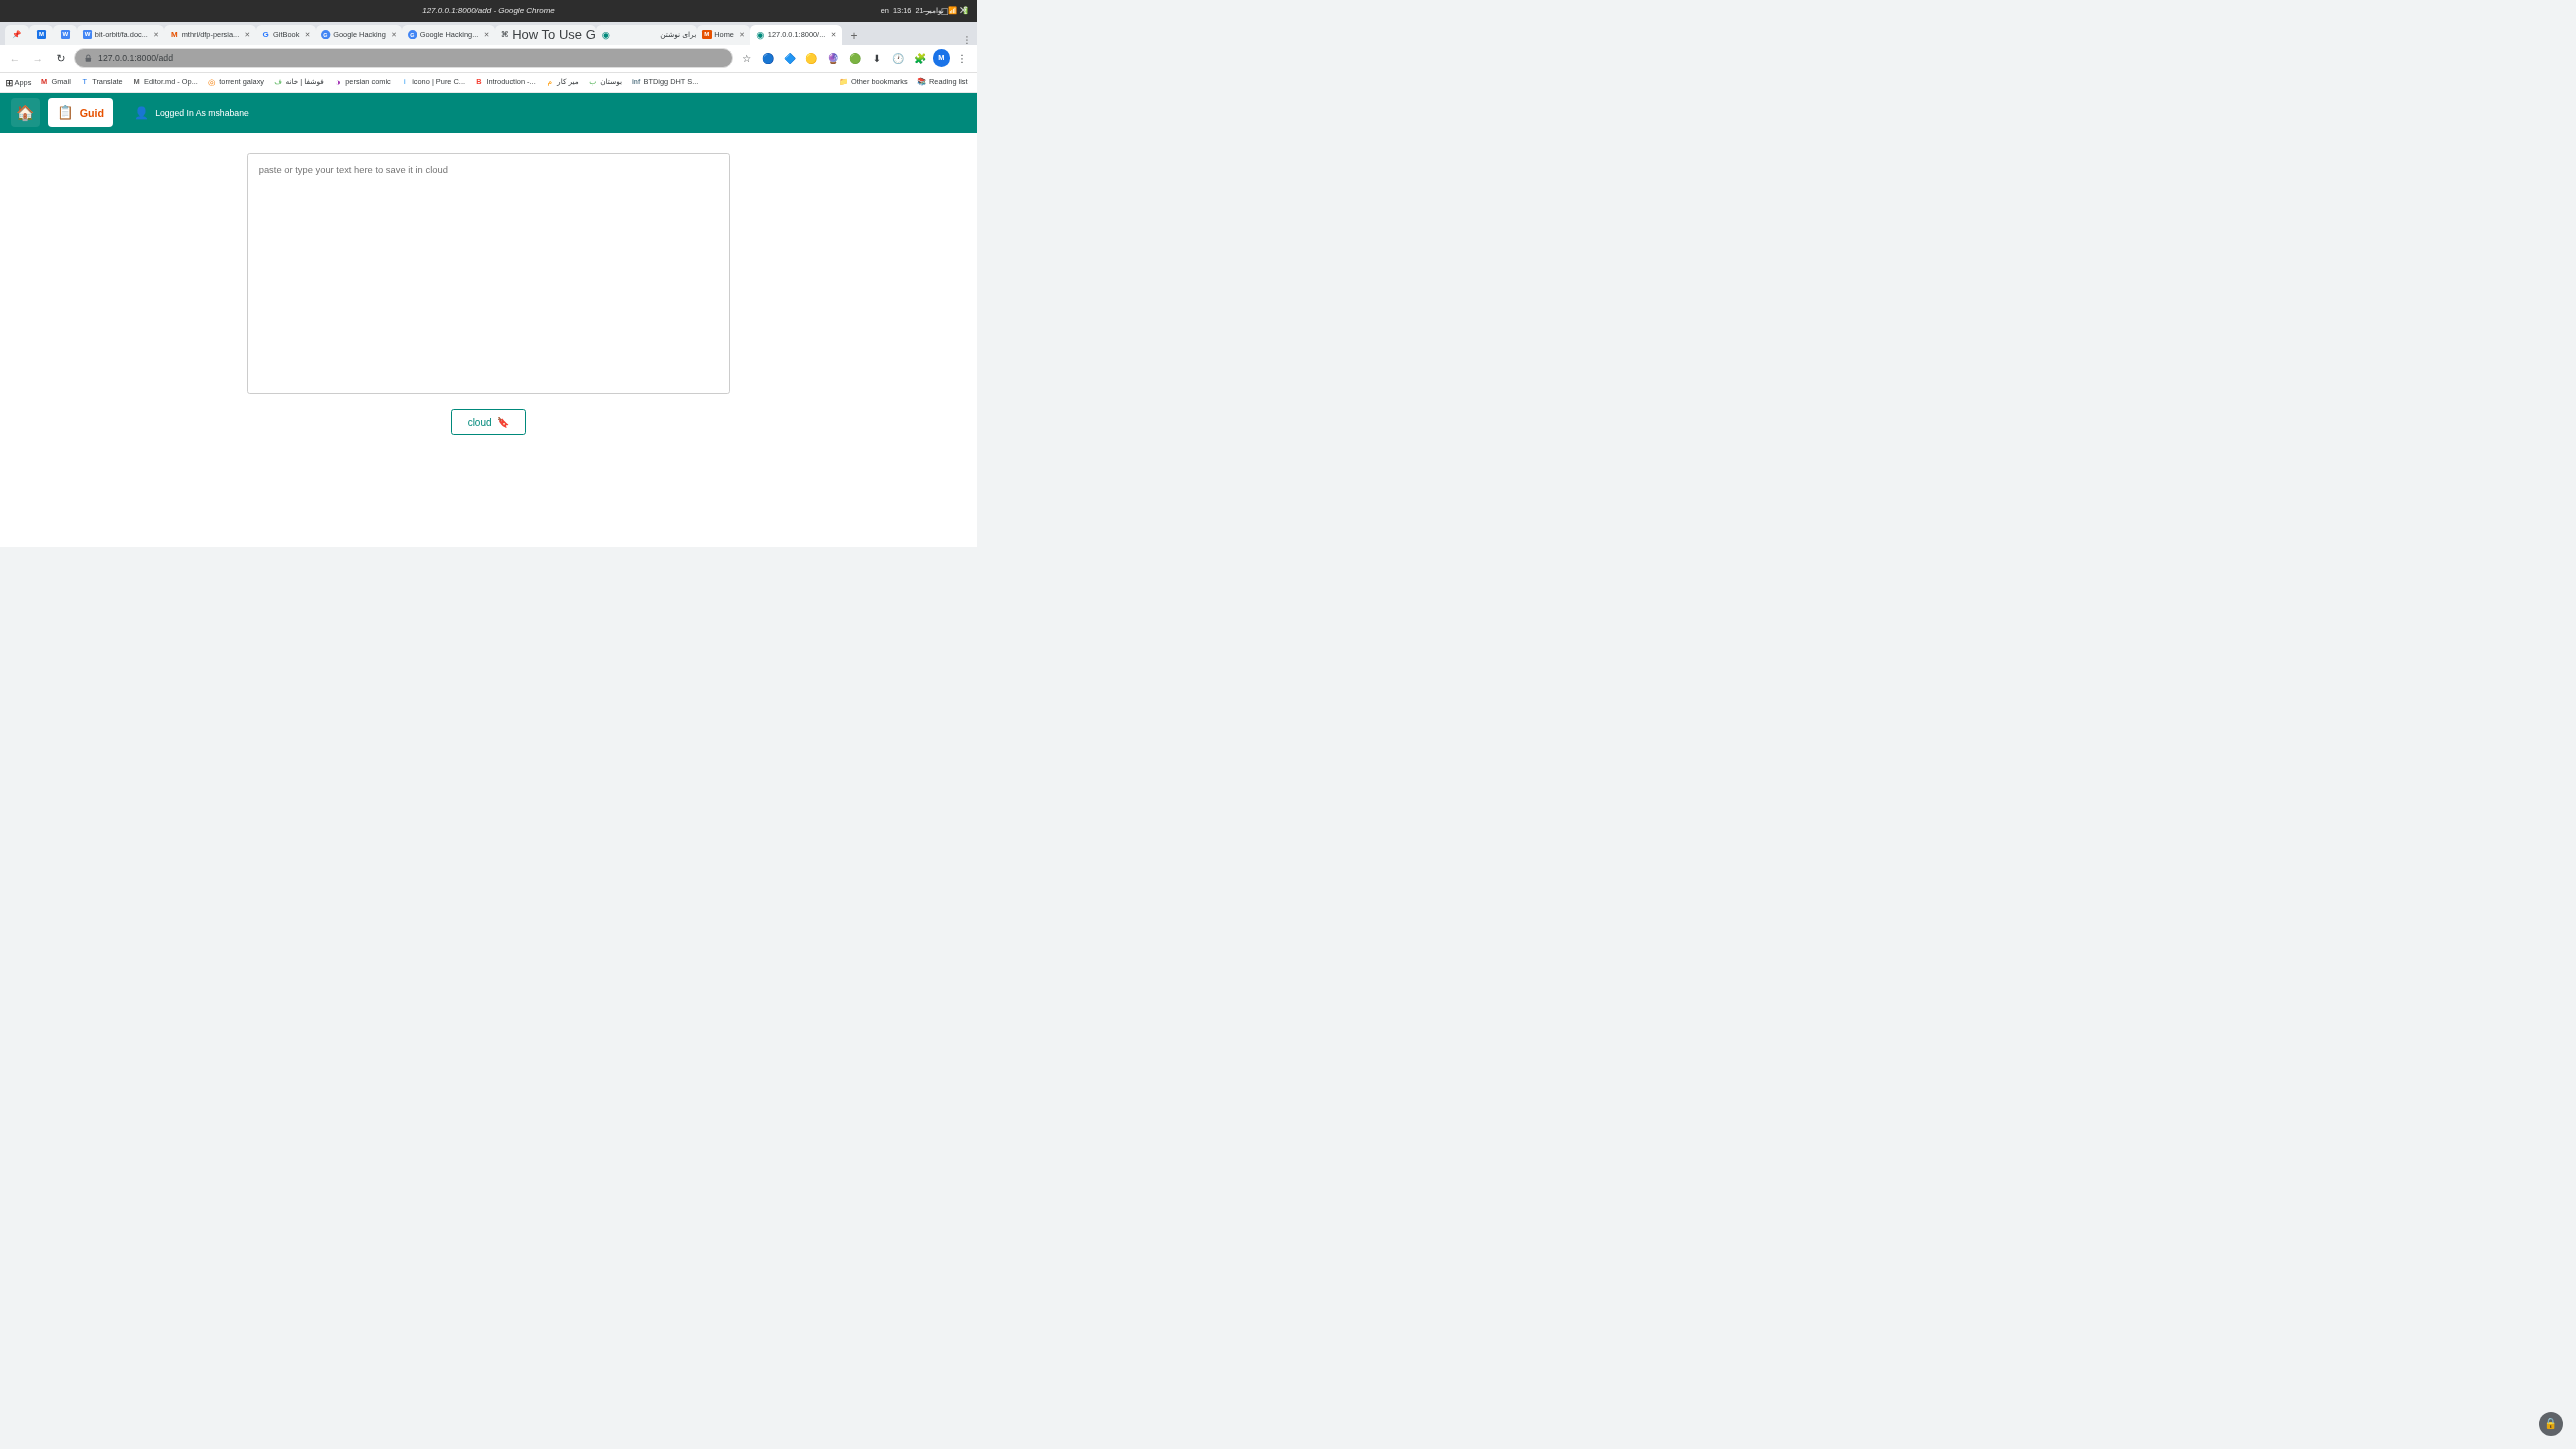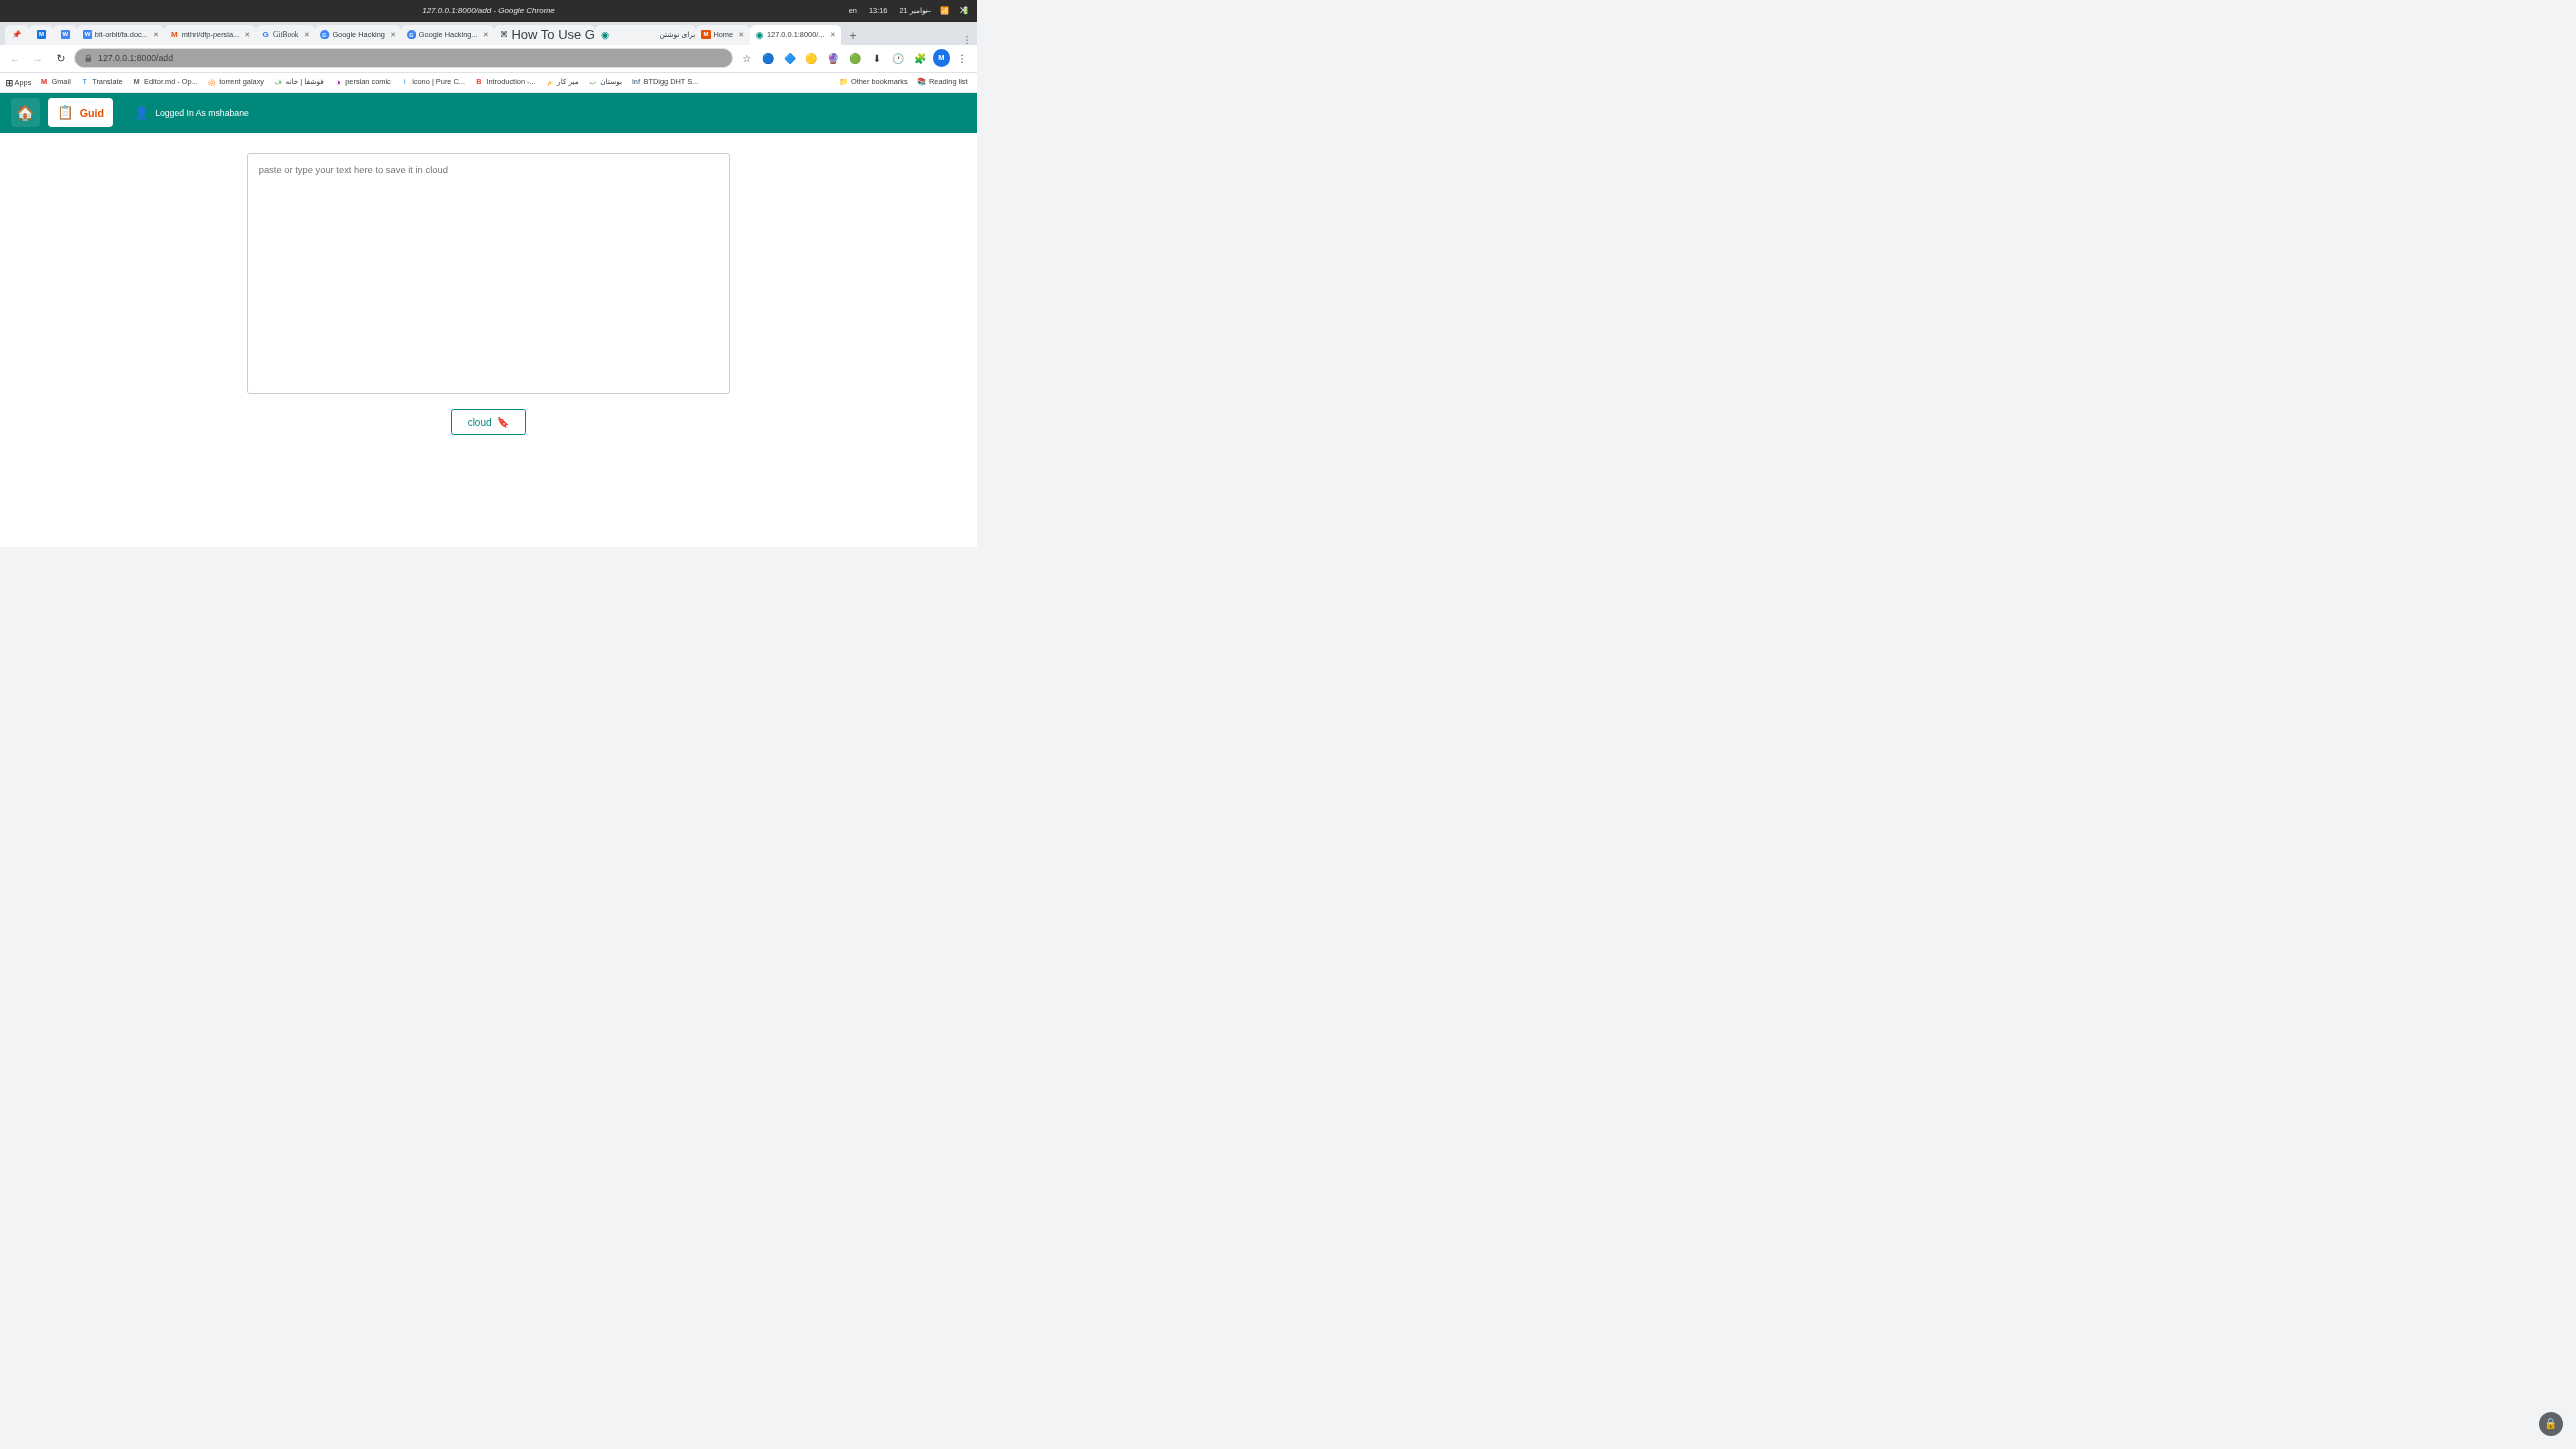--- a/index.html
+++ b/index.html
@@ -34,21 +34,21 @@
     }
 
     
     .system-tray {
       position: absolute;
       right: 0;
       top: 0;
       height: 21.5px;
       display: flex;
       align-items: center;
-      gap: 12px;
+      gap: 4px;
       padding-right: 6.7px;
       color: #e0e0e0;
       font-size: 7.4px;
       text-align: right;
     }
 
     
     .tab-bar {
       height: 23px;
       background: #dee1e6;
@@ -363,21 +363,21 @@
     <span style="font-size:7.4px;overflow:hidden;text-overflow:ellipsis;">bit-orbit/fa.doc...</span>
     <span class="tab-close">✕</span>
   </div>
   <div class="tab">
     <span class="tab-favicon" style="color:#e65100;font-size:8px;font-weight:bold;">M</span>
     <span style="font-size:7.4px;overflow:hidden;text-overflow:ellipsis;">mthri/dfp-persia...</span>
     <span class="tab-close">✕</span>
   </div>
   <div class="tab">
     <span class="tab-favicon" style="color:#2979ff;font-size:8px;font-weight:bold;">G</span>
-    <span style="font-size:7.4px;font-family:Liberation Serif, serif;">GitBook</span>
+    <span style="font-size:7.4px;">GitBook</span>
     <span class="tab-close">✕</span>
   </div>
   <div class="tab">
     <span class="tab-favicon">
       <svg width="9.4" height="9.4" viewBox="0 0 14 14" style="font-size:11px">
           <circle cx="7" cy="7" r="7" fill="#4285f4"></circle>
           <text x="3.5" y="10" font-size="8" fill="white" font-weight="bold">G</text>
         </svg>
     </span>
     <span style="font-size:7.4px;">Google Hacking</span>

